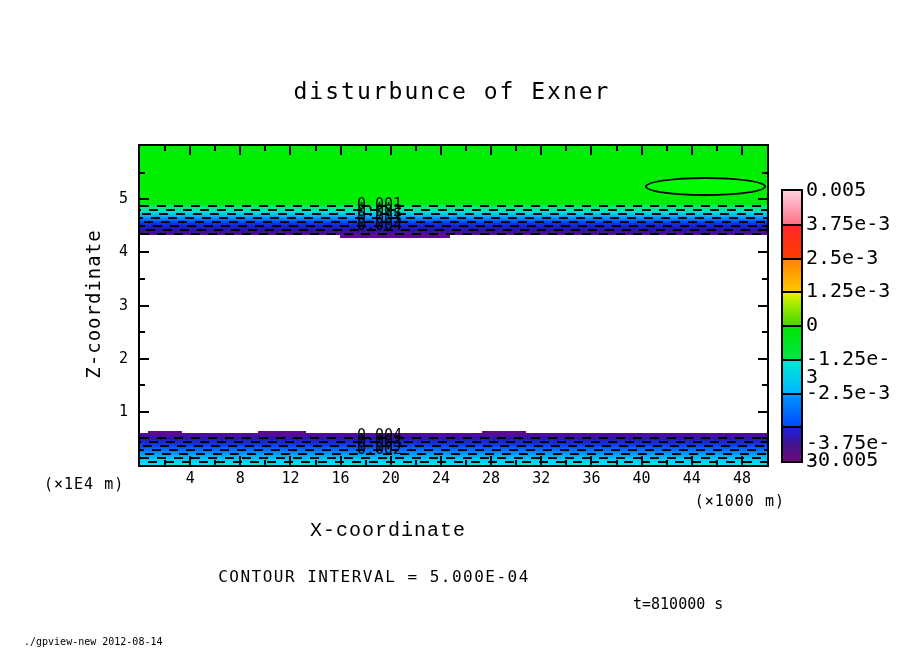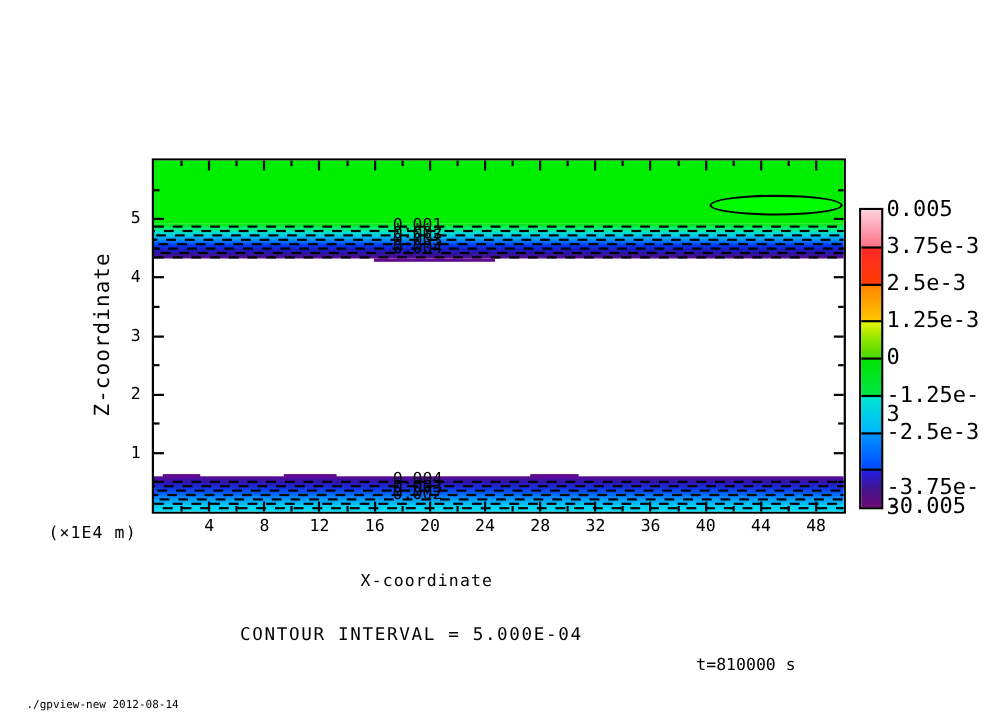--- a/index.html
+++ b/index.html
@@ -24,41 +24,42 @@
   .ellipse{left:505px;top:31px;width:117px;height:15px;border:2px solid #000;border-radius:50%;}
   .purple-bump{height:3px;}
   .contour-label{position:absolute;left:217px;font-size:15px;line-height:13px;letter-spacing:0px;color:#000;}
   
   .tick{position:absolute;background:#000;}
   .tick-v{width:2px;}
   .tick-h{height:2px;}
   
   .xlab{position:absolute;top:469px;width:40px;text-align:center;font-size:15px;}
   .zlab{position:absolute;left:98px;width:30px;text-align:right;font-size:15px;}
-  .axis-title-x{top:519px;left:0;width:776px;text-align:center;font-size:15px;letter-spacing:1px;}
+  .axis-title-x{top:519px;left:0;width:776px;text-align:center;font-size:20px;letter-spacing:1px;font-family:Liberation Mono, monospace;}
   .axis-title-z{top:293px;left:22px;width:160px;text-align:center;font-size:19px;letter-spacing:1px;
     transform:rotate(-90deg);transform-origin:center;top:293px;left:13px;}
   .unit-z{top:475px;left:44px;font-size:15px;letter-spacing:1px;}
   .unit-x{top:492px;left:640px;width:145px;text-align:right;font-size:15px;letter-spacing:1px;}
   
   .cbar{left:781px;top:189px;width:18px;height:270px;border:2px solid #000;}
   .cbar-seg{position:absolute;left:0;width:18px;}
   .cbar-div{position:absolute;left:0;width:18px;height:2px;background:#000;}
   .cbar-lab{position:absolute;left:806px;width:95px;font-size:20px;height:18px;line-height:18px;}
   .note-ci{top:567px;left:0;width:748px;text-align:center;font-size:16px;letter-spacing:1.5px;}
   .note-t{top:595px;left:633px;font-size:15px;}
   .footer{top:636px;font-size:10px;letter-spacing:0px;}
   .footer-left{left:24px;}
   .footer-right{left:0;width:880px;text-align:right;}
 </style>
 </head>
 <body>
 
 <div class="page">
 
+  <div class="abs title">disturbunce of Exner</div>
 
   <div class="abs plot" id="plot">
     <div class="abs band-top-green" id="bandGreen" style="background: rgb(0, 239, 0);"></div>
     <div class="abs band-top-grad" id="bandTop" style="background: linear-gradient(rgb(0, 232, 0), rgb(0, 239, 100), rgb(0, 230, 200), rgb(0, 192, 240), rgb(0, 128, 255), rgb(0, 56, 240), rgb(28, 28, 200), rgb(48, 20, 155), rgb(95, 10, 145));"></div>
     <div class="abs dashes dashes-top"></div>
     <div class="abs band-bottom-grad" id="bandBottom" style="background: linear-gradient(rgb(95, 10, 145), rgb(46, 20, 173), rgb(20, 50, 224), rgb(0, 100, 255), rgb(0, 160, 255), rgb(0, 204, 245), rgb(0, 228, 250));"></div>
     <div class="abs dashes dashes-bottom"></div>
     <div class="abs purple-bump" style="left:8px;top:285px;width:34px;background:#5f0a91;"></div>
     <div class="abs purple-bump" style="left:118px;top:285px;width:48px;background:#5f0a91;"></div>
     <div class="abs purple-bump" style="left:342px;top:285px;width:44px;background:#5f0a91;"></div>
@@ -167,20 +168,21 @@
       <div class="zlab" style="top: 401.833px;">1</div>
       <div class="zlab" style="top: 348.667px;">2</div>
       <div class="zlab" style="top: 295.5px;">3</div>
       <div class="zlab" style="top: 242.333px;">4</div>
       <div class="zlab" style="top: 189.167px;">5</div>
     </div>
 
   <div class="abs axis-title-x">X-coordinate</div>
   <div class="abs axis-title-z">Z-coordinate</div>
   <div class="abs unit-z">(×1E4 m)</div>
+  <div class="abs unit-x">(×1000 m)</div>
 
   <div class="abs cbar" id="cbar">
       <div class="cbar-seg" style="top: 0px; height: 33.75px; background: linear-gradient(rgb(255, 210, 220), rgb(255, 160, 180), rgb(255, 110, 130));"></div>
       <div class="cbar-seg" style="top: 33.75px; height: 33.75px; background: linear-gradient(rgb(255, 40, 40), rgb(255, 60, 0));"></div>
       <div class="cbar-div" style="top: 32.75px;"></div>
       <div class="cbar-seg" style="top: 67.5px; height: 33.75px; background: linear-gradient(rgb(255, 130, 0), rgb(255, 200, 0));"></div>
       <div class="cbar-div" style="top: 66.5px;"></div>
       <div class="cbar-seg" style="top: 101.25px; height: 33.75px; background: linear-gradient(rgb(236, 245, 0), rgb(140, 230, 0), rgb(70, 216, 0));"></div>
       <div class="cbar-div" style="top: 100.25px;"></div>
       <div class="cbar-seg" style="top: 135px; height: 33.75px; background: linear-gradient(rgb(0, 228, 0), rgb(0, 230, 70));"></div>

